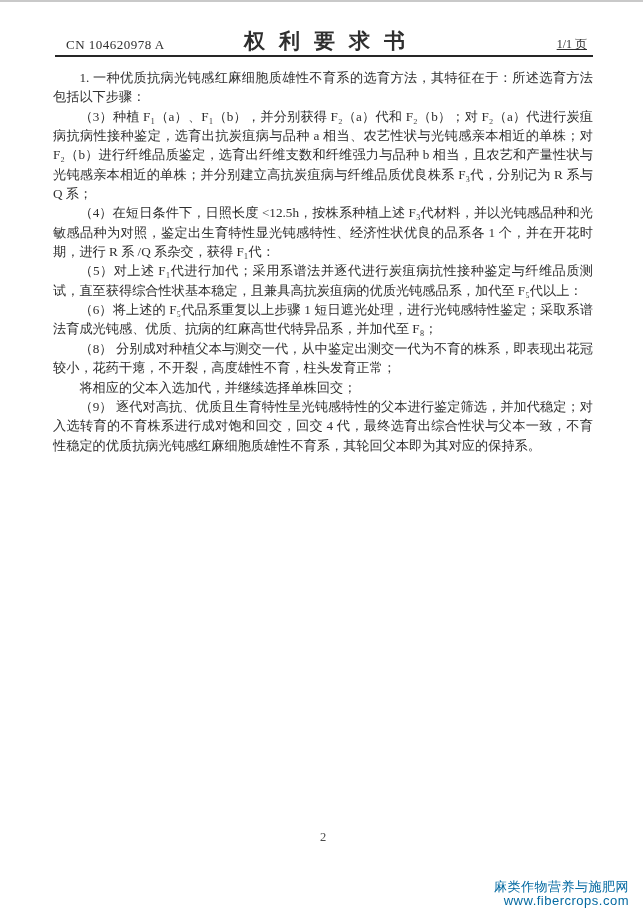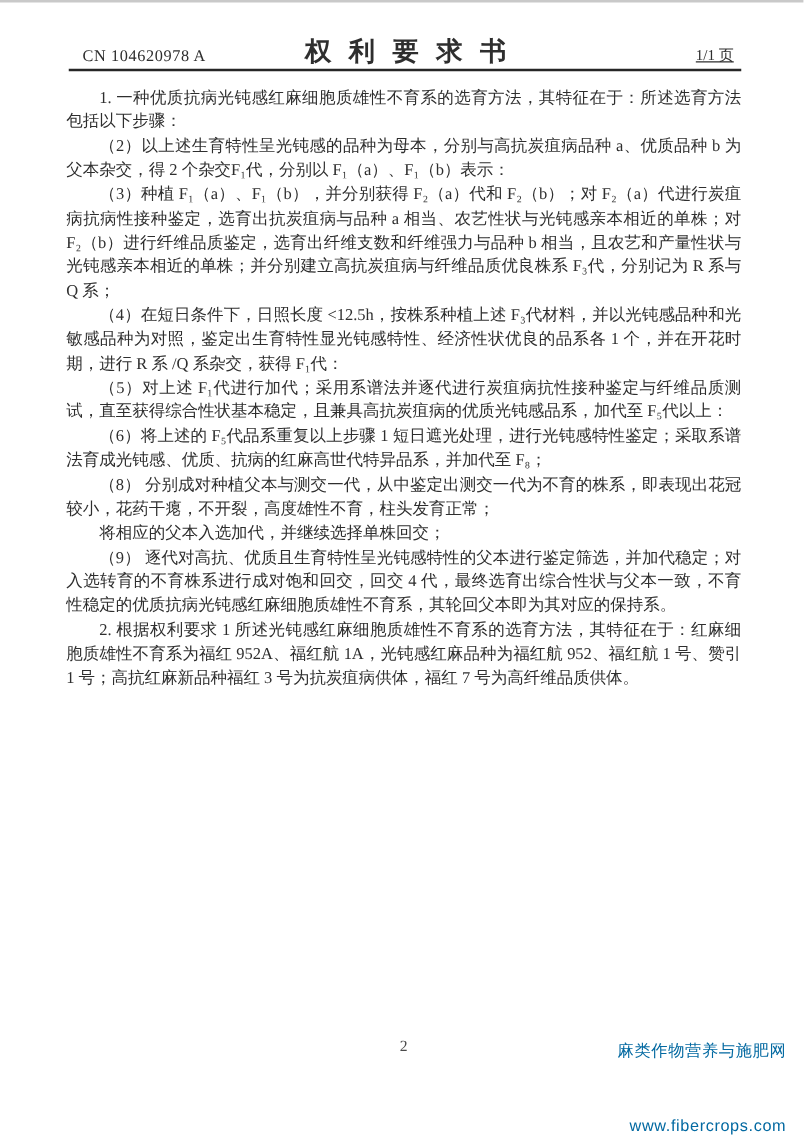--- a/index.html
+++ b/index.html
@@ -88,47 +88,45 @@
     position: absolute;
     right: 14px;
     bottom: 2px;
     text-align: right;
     color: #0369a1;
     font-size: 13px;
     line-height: 14px;
     font-family: "Liberation Sans", "DejaVu Sans", sans-serif;
   }
   .watermark .wm-site { letter-spacing: 0.5px; }
-  .watermark .wm-url { letter-spacing: 0.5px; margin-top: 46px; }
+  .watermark .wm-url { letter-spacing: 0.5px; }
 </style>
 </head>
 <body>
 
 <div class="page">
   <div class="top-edge"></div>
 
   <div class="header">
     <span class="doc-number">CN 104620978 A</span>
     <span class="doc-title">权利要求书</span>
     <span class="page-indicator">1/1 页</span>
   </div>
 
   <div class="header-rule"></div>
 
   <div class="claims-body">
       <p>1. 一种优质抗病光钝感红麻细胞质雄性不育系的选育方法，其特征在于：所述选育方法包括以下步骤：</p>
-      <p>（2）以上述生育特性呈光钝感的品种为母本，分别与高抗炭疽病品种 a、优质品种 b 为父本杂交，得 2 个杂交F₁代，分别以 F₁（a）、F₁（b）表示：</p>
       <p>（3）种植 F₁（a）、F₁（b），并分别获得 F₂（a）代和 F₂（b）；对 F₂（a）代进行炭疽病抗病性接种鉴定，选育出抗炭疽病与品种 a 相当、农艺性状与光钝感亲本相近的单株；对 F₂（b）进行纤维品质鉴定，选育出纤维支数和纤维强力与品种 b 相当，且农艺和产量性状与光钝感亲本相近的单株；并分别建立高抗炭疽病与纤维品质优良株系 F₃代，分别记为 R 系与 Q 系；</p>
       <p>（4）在短日条件下，日照长度 &lt;12.5h，按株系种植上述 F₃代材料，并以光钝感品种和光敏感品种为对照，鉴定出生育特性显光钝感特性、经济性状优良的品系各 1 个，并在开花时期，进行 R 系 /Q 系杂交，获得 F₁代：</p>
       <p>（5）对上述 F₁代进行加代；采用系谱法并逐代进行炭疽病抗性接种鉴定与纤维品质测试，直至获得综合性状基本稳定，且兼具高抗炭疽病的优质光钝感品系，加代至 F₅代以上：</p>
       <p>（6）将上述的 F₅代品系重复以上步骤 1 短日遮光处理，进行光钝感特性鉴定；采取系谱法育成光钝感、优质、抗病的红麻高世代特异品系，并加代至 F₈；</p>
       <p>（8） 分别成对种植父本与测交一代，从中鉴定出测交一代为不育的株系，即表现出花冠较小，花药干瘪，不开裂，高度雄性不育，柱头发育正常；</p>
       <p>将相应的父本入选加代，并继续选择单株回交；</p>
       <p>（9） 逐代对高抗、优质且生育特性呈光钝感特性的父本进行鉴定筛选，并加代稳定；对入选转育的不育株系进行成对饱和回交，回交 4 代，最终选育出综合性状与父本一致，不育性稳定的优质抗病光钝感红麻细胞质雄性不育系，其轮回父本即为其对应的保持系。</p>
-      <p>2. 根据权利要求 1 所述光钝感红麻细胞质雄性不育系的选育方法，其特征在于：红麻细胞质雄性不育系为福红 952A、福红航 1A，光钝感红麻品种为福红航 952、福红航 1 号、赞引 1 号；高抗红麻新品种福红 3 号为抗炭疽病供体，福红 7 号为高纤维品质供体。</p>
     </div>
 
   <div class="page-number">2</div>
 
   <div class="watermark">
     <div class="wm-site">麻类作物营养与施肥网</div>
     <div class="wm-url">www.fibercrops.com</div>
   </div>
 </div>
 

